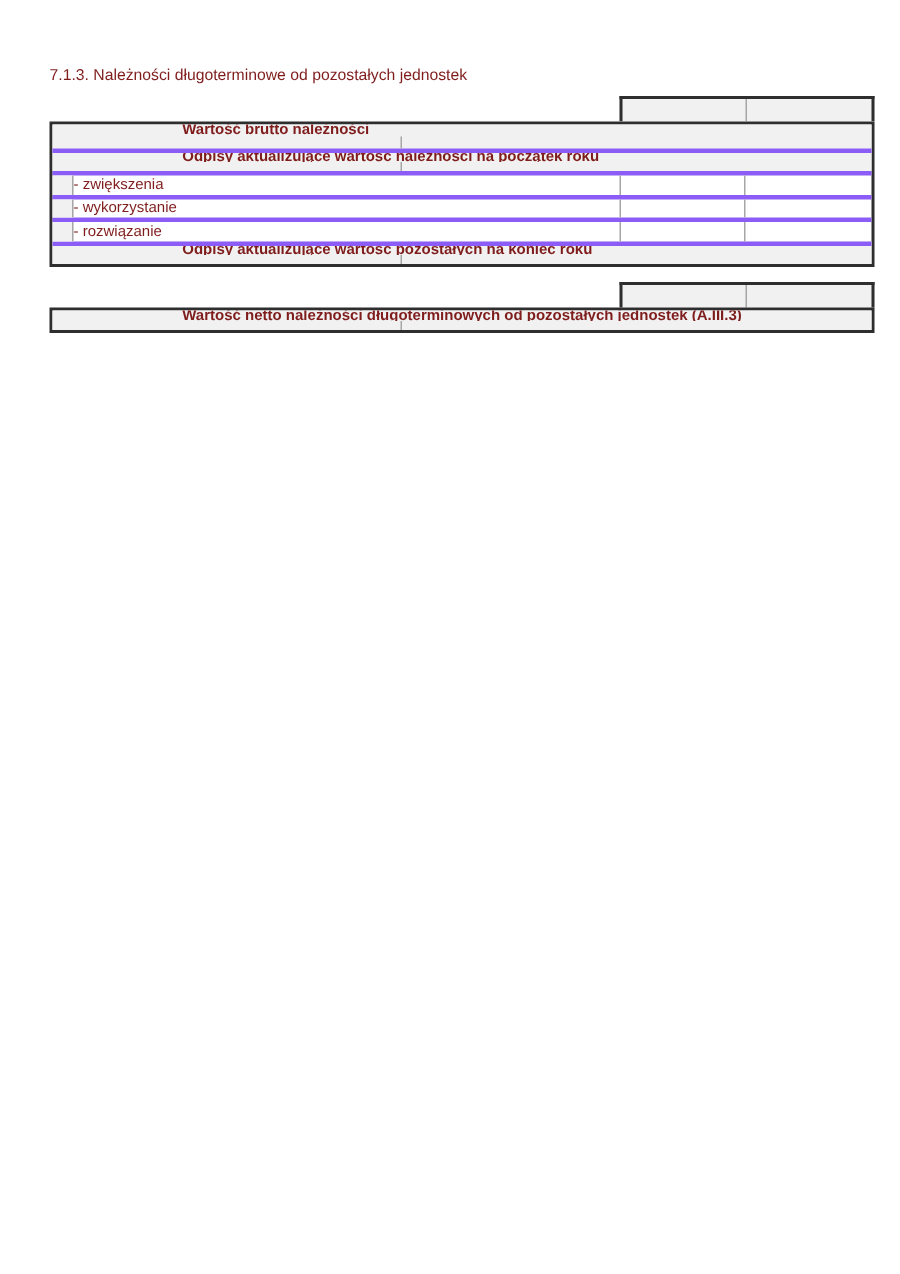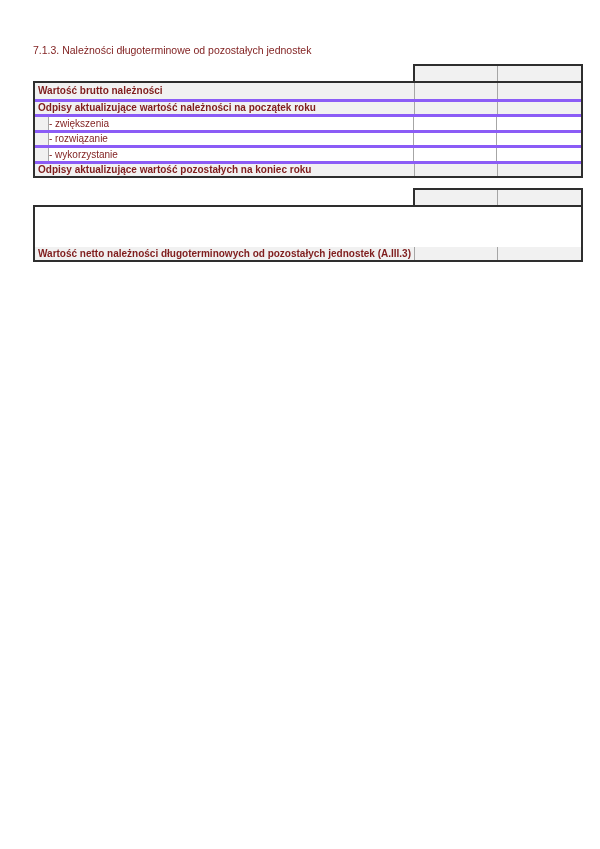--- a/index.html
+++ b/index.html
@@ -48,23 +48,23 @@
   .tbl1 { top: 81px; }
   .tbl2 { top: 205px; }
 
   .row {
     display: flex;
     height: 15.5px;
     box-sizing: border-box;
     font-size: 10px;
     align-items: center;
   }
-  .tbl2 .row { height: 13px; margin-top: 40px; }
+  .tbl2 .row { height: 13px; }
   .row + .row { border-top: 3px solid #8b5cf6; }
-  .row.bold { background: #f1f1f1; font-weight: bold; }
+  .row.bold { background: #f1f1f1; font-weight: bold; flex-direction: column; }
 
   .cell {
     box-sizing: border-box;
     height: 100%;
     display: flex;
     align-items: center;
     overflow: hidden;
     white-space: nowrap;
   }
   .label-cell { width: 379px; padding-left: 3px; }
@@ -106,28 +106,28 @@
 
     <div class="row sub">
       <div class="cell indent-cell"></div>
       <div class="cell label-cell">- zwiększenia</div>
       <div class="cell val v1"></div>
       <div class="cell val v2"></div>
     </div>
 
     <div class="row sub">
       <div class="cell indent-cell"></div>
-      <div class="cell label-cell">- rozwiązanie</div>
+      <div class="cell label-cell">- wykorzystanie</div>
       <div class="cell val v1"></div>
       <div class="cell val v2"></div>
     </div>
 
     <div class="row sub">
       <div class="cell indent-cell"></div>
-      <div class="cell label-cell">- wykorzystanie</div>
+      <div class="cell label-cell">- rozwiązanie</div>
       <div class="cell val v1"></div>
       <div class="cell val v2"></div>
     </div>
 
     <div class="row bold">
       <div class="cell label-cell">Odpisy aktualizujące wartość pozostałych na koniec roku</div>
       <div class="cell val v1"></div>
       <div class="cell val v2"></div>
     </div>
 

